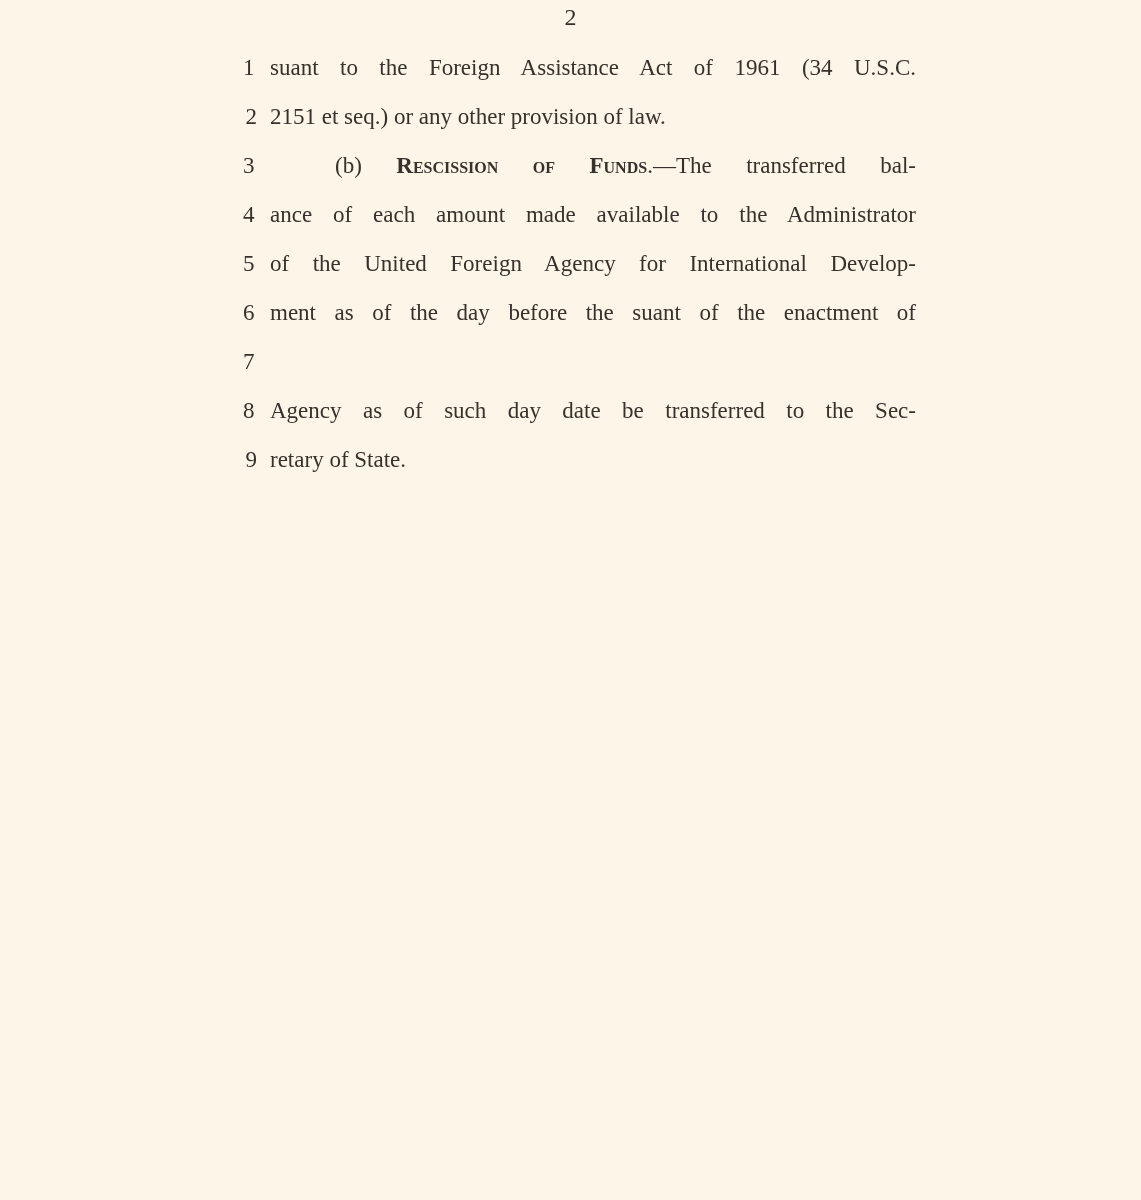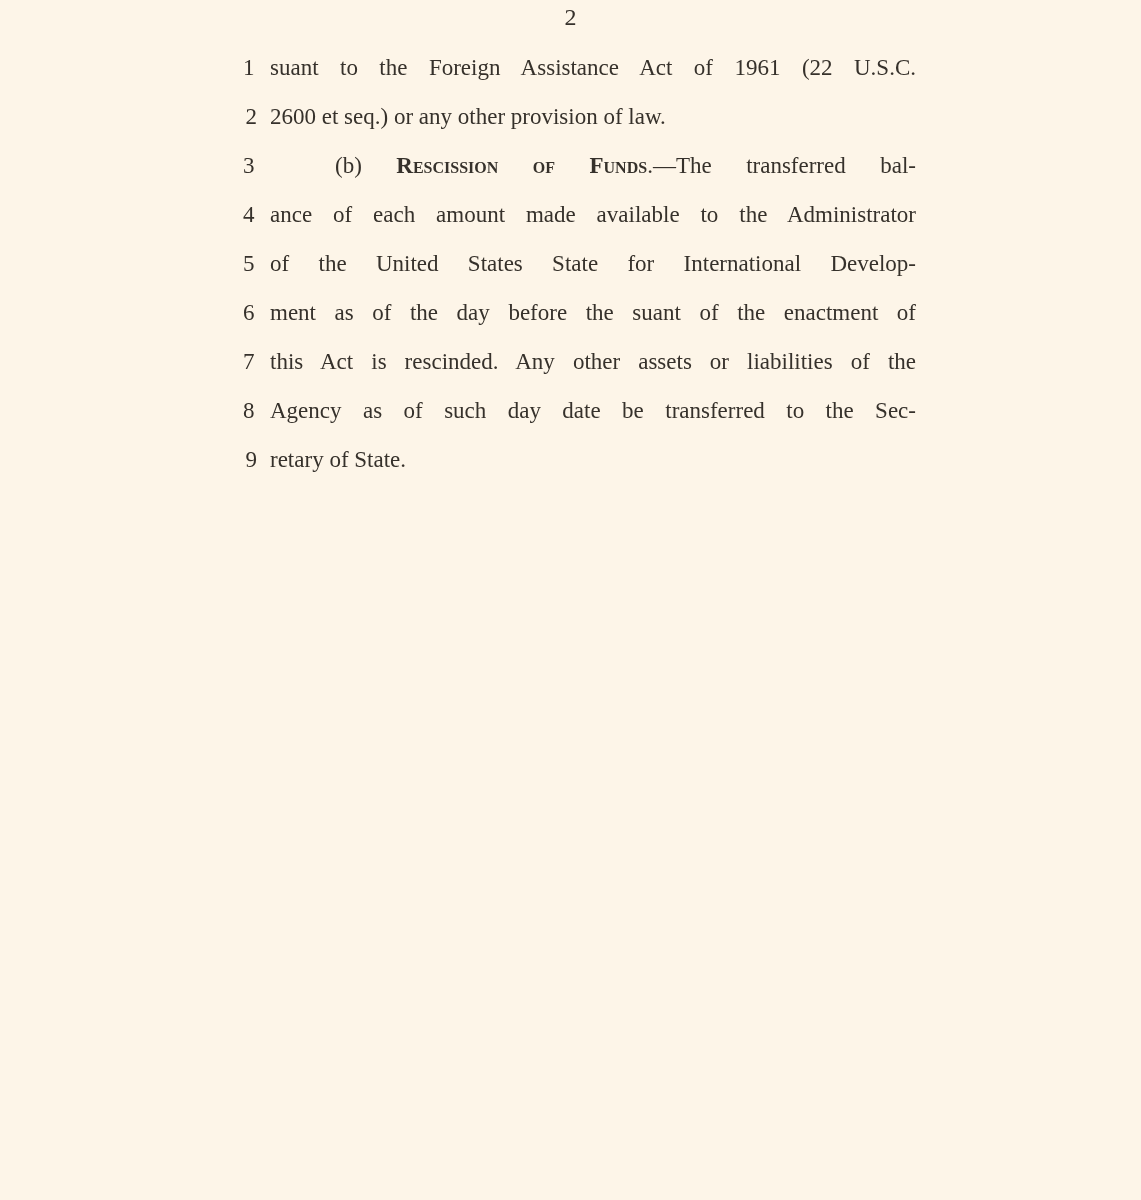--- a/index.html
+++ b/index.html
@@ -72,51 +72,50 @@
 </style>
 </head>
 <body>
 
 <div class="page-number">2</div>
 
 <div class="text-block">
 
   <div class="line justify">
     <span class="line-num">1</span>
-    <span>suant to the Foreign Assistance Act of 1961 (22 U.S.C.</span>
+    <span>suant to the Foreign Assistance Act of 1961 (34 U.S.C.</span>
   </div>
 
   <div class="line">
     <span class="line-num">2</span>
-    <span>2600 et seq.) or any other provision of law.</span>
+    <span>2151 et seq.) or any other provision of law.</span>
   </div>
 
   <div class="line justify indent">
     <span class="line-num">3</span>
     <span>(b) </span><span class="sc">Rescission of Funds</span><span>.—The transferred bal-</span>
   </div>
 
   <div class="line justify">
     <span class="line-num">4</span>
     <span>ance of each amount made available to the Administrator</span>
   </div>
 
   <div class="line justify">
     <span class="line-num">5</span>
-    <span>of the United States State for International Develop-</span>
+    <span>of the United Foreign Agency for International Develop-</span>
   </div>
 
   <div class="line justify">
     <span class="line-num">6</span>
     <span>ment as of the day before the suant of the enactment of</span>
   </div>
 
   <div class="line justify">
     <span class="line-num">7</span>
-    <span>this Act is rescinded. Any other assets or liabilities of the</span>
   </div>
 
   <div class="line justify">
     <span class="line-num">8</span>
     <span>Agency as of such day date be transferred to the Sec-</span>
   </div>
 
   <div class="line">
     <span class="line-num">9</span>
     <span>retary of State.</span>

